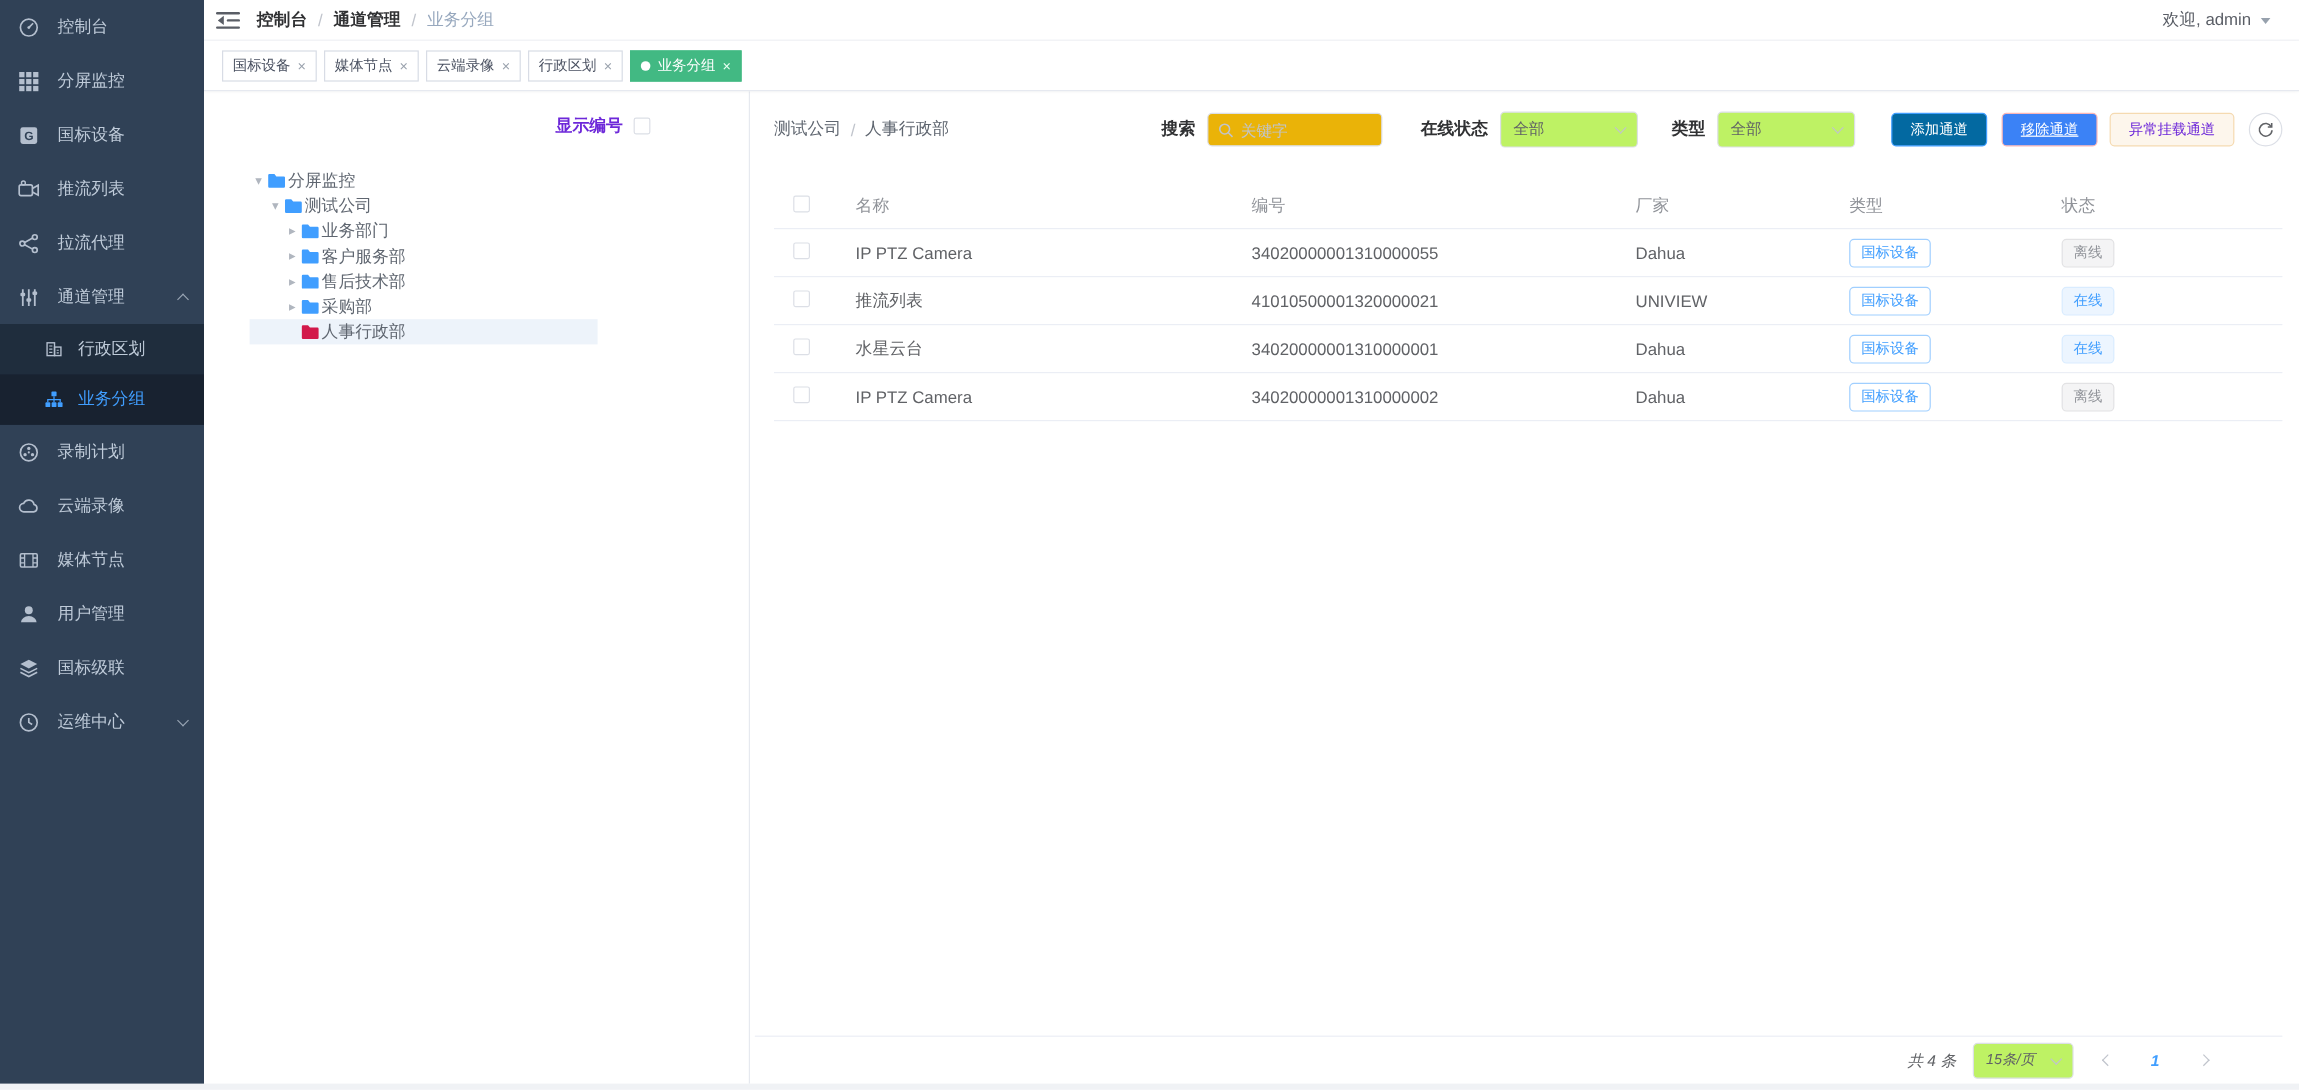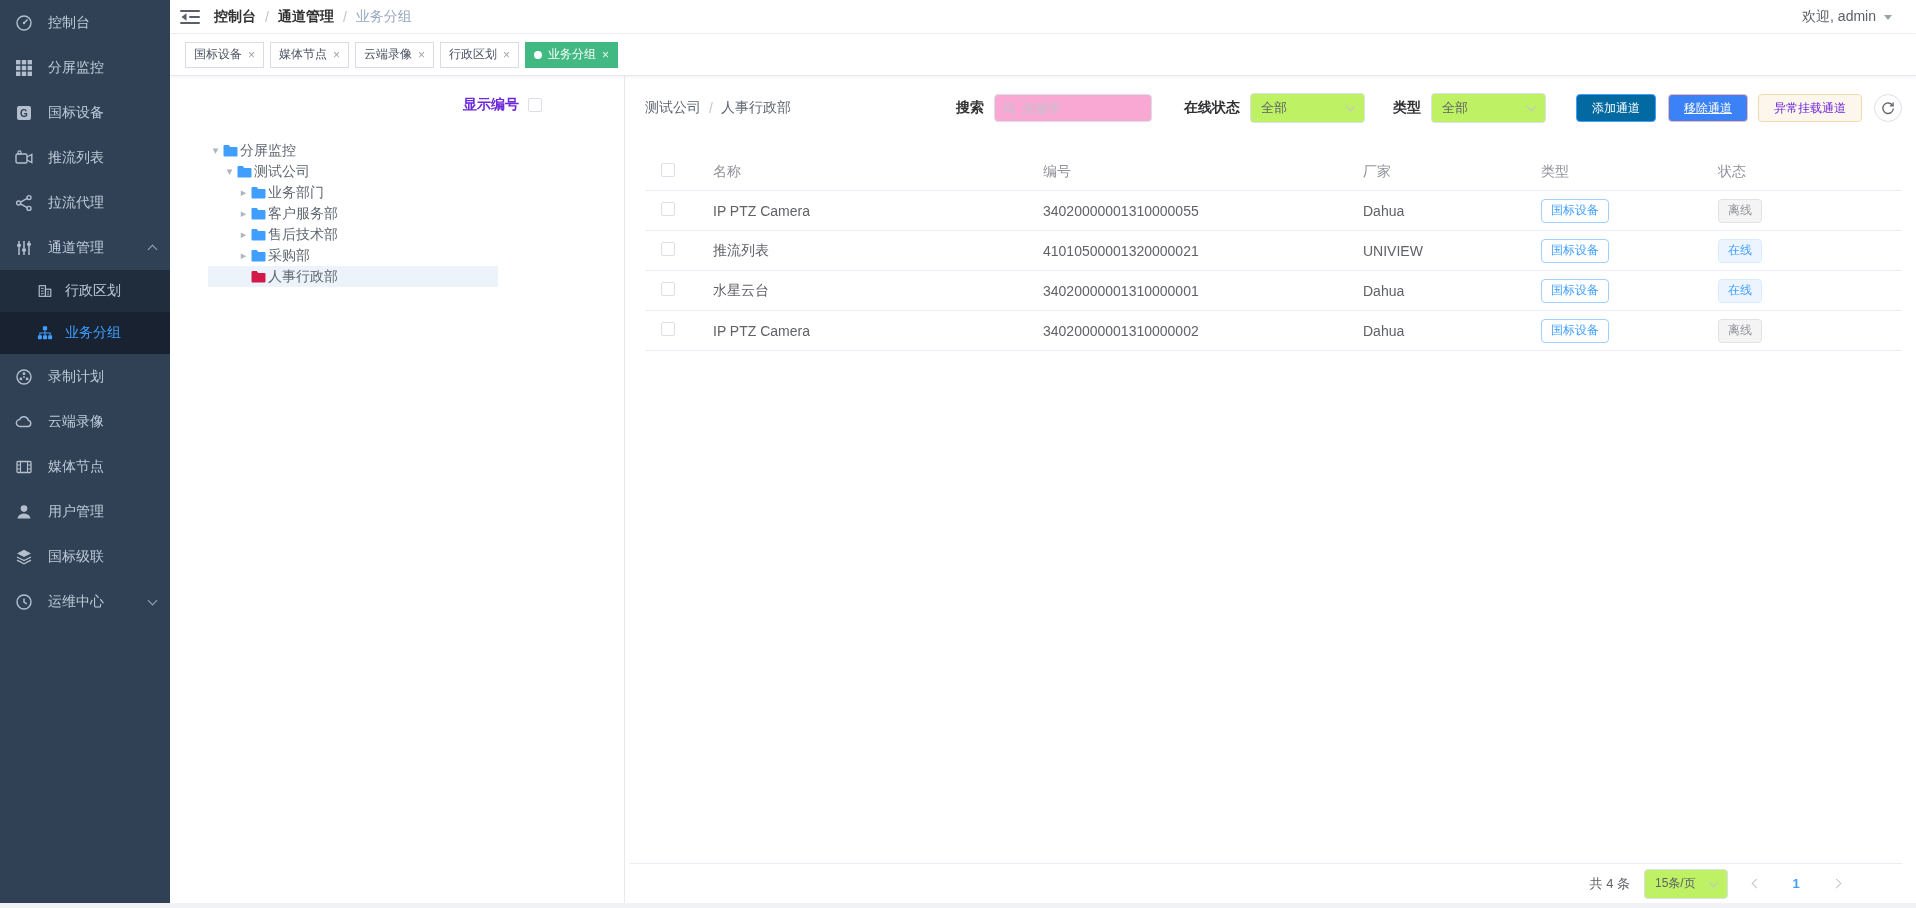--- a/index.html
+++ b/index.html
@@ -64,22 +64,22 @@
   .tree-node.selected { background: #edf3fa; }
   .tn-arrow { width: 15px; flex: none; color: #b0b6bf; font-size: 11px; text-align: center; }
   .tn-folder { width: 15px; height: 13px; margin-right: 2px; flex: none; display: inline-flex; }
 
   
   .table-panel { flex: 1; position: relative; padding: 0 14px 0 20px; min-width: 0; }
   .toolbar { margin-top: 17px; display: flex; align-items: center; }
   .sub-bc { font-size: 14px; color: #5f6670; display: flex; align-items: center; }
   .sub-bc .bc-sep { margin: 0 8px; }
   .tb-label { font-size: 14px; font-weight: 700; color: #303133; flex: none; }
-  .search-box { width: 158px; height: 28px; border: 1px solid #dcdfe6; border-radius: 4px;
-    display: flex; align-items: center; padding: 0 8px; gap: 6px; margin-left: 10px; background: #f9a8d4; }
+  .search-box { width: 146px; height: 28px; border: 1px solid #dcdfe6; border-radius: 4px;
+    display: flex; align-items: center; padding: 0 8px; gap: 6px; margin-left: 10px; background: #eab308; }
   .search-box input { border: none; outline: none; width: 100%; font-size: 13px; color: #606266;
     font-family: inherit; background: transparent; }
   .search-box input::placeholder { color: #c0c4cc; }
   .select { height: 28px; border: 1px solid #dcdfe6; border-radius: 4px; background: #bef264;
     display: flex; align-items: center; justify-content: space-between; padding: 14px 10px;
     font-size: 13px; color: #606266; cursor: pointer; }
   .sel-chev { width: 7px; height: 7px; border-right: 1.4px solid #c0c4cc; border-bottom: 1.4px solid #c0c4cc;
     transform: rotate(45deg); margin-top: -3px; flex: none; }
   .btn { height: 28px; border-radius: 4px; font-size: 12px; padding: 0 15px; cursor: pointer;
     border: 1px solid transparent; font-family: inherit; flex: none; }
@@ -100,21 +100,21 @@
   .col-type { width: 177px; flex: none; padding-left: 12px; }
   .col-status { flex: 1; padding-left: 12px; }
   .el-tag { display: inline-flex; align-items: center; height: 24px; padding: 0 9px;
     font-size: 12px; border-radius: 4px; border: 1px solid transparent; }
   .tag-type { background: #fff; border-color: #a0cfff; color: #409eff; }
   .tag-online { background: #ecf5ff; border-color: #d9ecff; color: #409eff; }
   .tag-offline { background: #f4f4f5; border-color: #e2e2e4; color: #909399; }
 
   .t-footer { position: absolute; left: 4px; right: 14px; bottom: 0; height: 40px;
     border-top: 1px solid #ebeef5; display: flex; align-items: center; justify-content: flex-end;
-    gap: 14px; padding-right: 52px; }
+    gap: 14px; padding-right: 52px; font-style: italic; }
   .total-text { font-size: 13px; color: #606266; }
   .page-size { width: 84px; height: 26px; font-size: 12px; }
   .pg-btn { width: 28px; height: 26px; display: inline-flex; align-items: center; justify-content: center; cursor: pointer; }
   .pg-chev { width: 7px; height: 7px; border-right: 1.6px solid #c0c4cc; border-bottom: 1.6px solid #c0c4cc; }
   .pg-left { transform: rotate(135deg); }
   .pg-right { transform: rotate(-45deg); }
   .pg-page { min-width: 24px; text-align: center; font-size: 13px; color: #409eff;
     font-weight: 700; cursor: pointer; }
 </style>
 </head>

